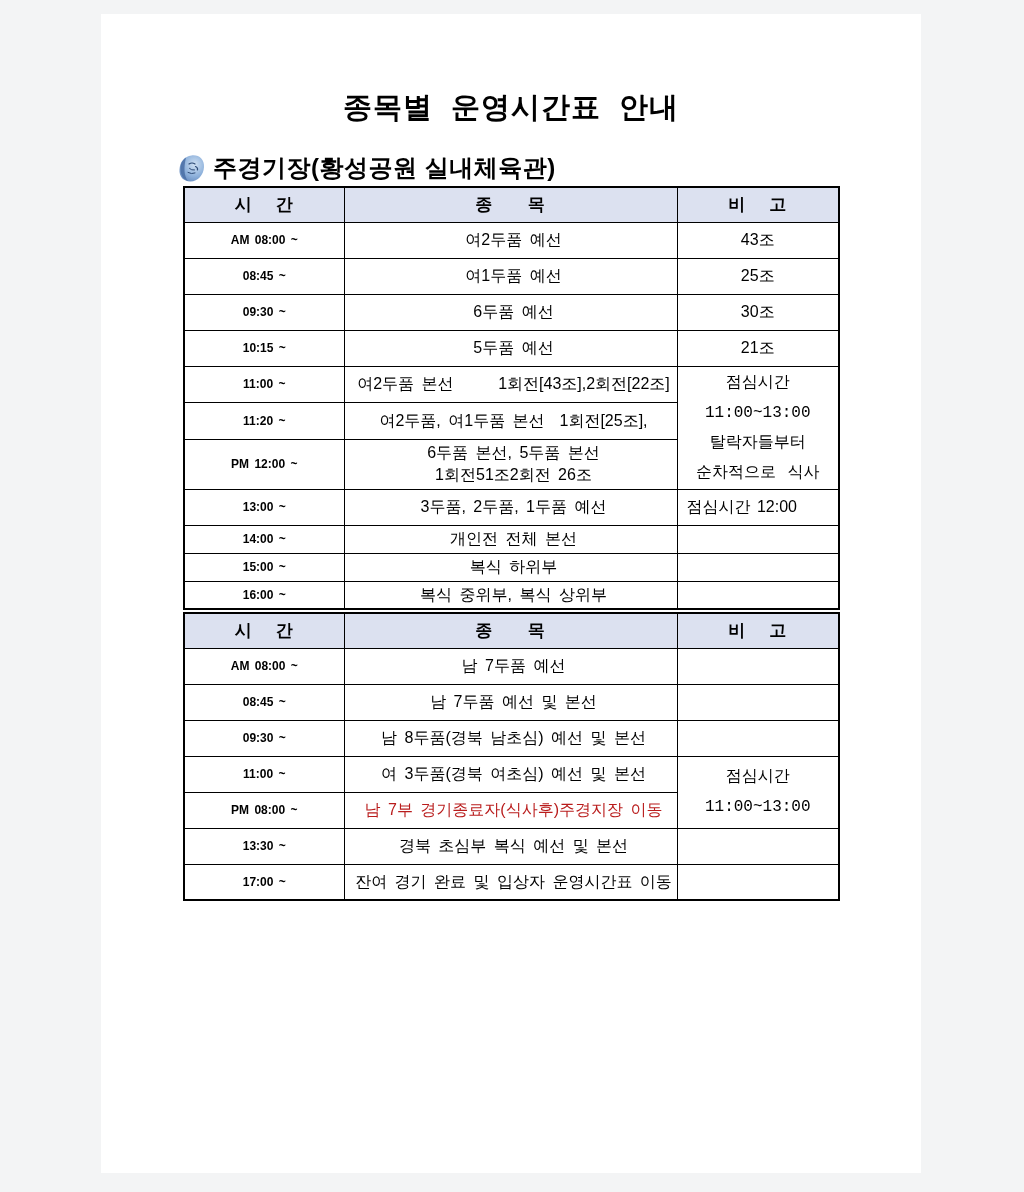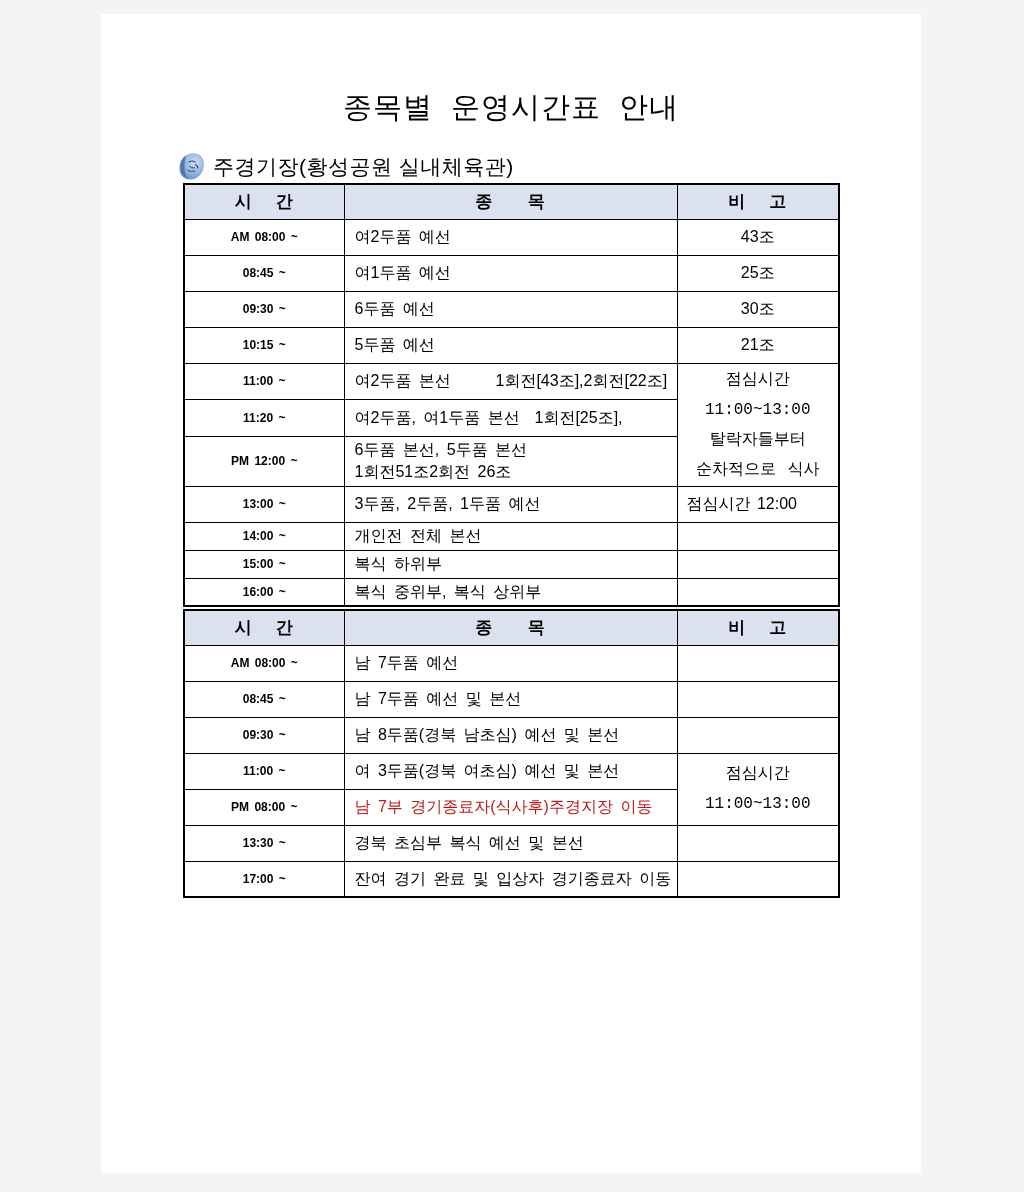--- a/index.html
+++ b/index.html
@@ -23,38 +23,38 @@
     width: 820px;
     height: 1159px;
     background: #ffffff;
     box-sizing: border-box;
     padding-top: 74px;
   }
   .doc-title {
     margin: 0 0 22px 0;
     text-align: center;
     font-size: 29px;
-    font-weight: 400;
+    font-weight: 700;
     letter-spacing: 1px;
     white-space: pre;
   }
   .section-heading {
     display: flex;
     align-items: center;
     gap: 7px;
     margin: 24px 0 0 76px;
   }
   .section-heading .bullet {
     width: 29px;
     height: 29px;
     flex: 0 0 auto;
   }
   .section-label {
-    font-size: 21px;
-    font-weight: 400;
+    font-size: 24px;
+    font-weight: 700;
     letter-spacing: 0.5px;
     white-space: pre;
   }
   table.sched {
     border-collapse: collapse;
     table-layout: fixed;
     width: 655px;
     margin: 2px 0 0 82px;
     border: 2px solid #000;
   }
@@ -73,21 +73,21 @@
   }
   td.time {
     text-align: center;
     font-weight: 700;
     font-size: 12px;
     height: 36px;
     white-space: pre;
     word-spacing: 2px;
   }
   td.event {
-    text-align: left;
+    text-align: center;
     font-size: 16px;
     padding: 2px 4px 2px 10px;
     white-space: pre;
     word-spacing: 3px;
     line-height: 22px;
   }
   td.note {
     text-align: center;
     font-size: 16px;
     word-spacing: 2px;
@@ -248,20 +248,20 @@
             <td class="time">PM 08:00 ~</td>
             <td class="event" style="color: #b91c1c;">남 7부 경기종료자(식사후)주경지장 이동</td>
           </tr>
           <tr>
             <td class="time">13:30 ~</td>
             <td class="event">경북 초심부 복식 예선 및 본선</td>
             <td class="note"></td>
           </tr>
           <tr>
             <td class="time">17:00 ~</td>
-            <td class="event">잔여 경기 완료 및 입상자 경기종료자 이동</td>
+            <td class="event">잔여 경기 완료 및 입상자 운영시간표 이동</td>
             <td class="note"></td>
           </tr>
         </tbody>
       </table>
 
   </div>
 </div>
 
 </body></html>

